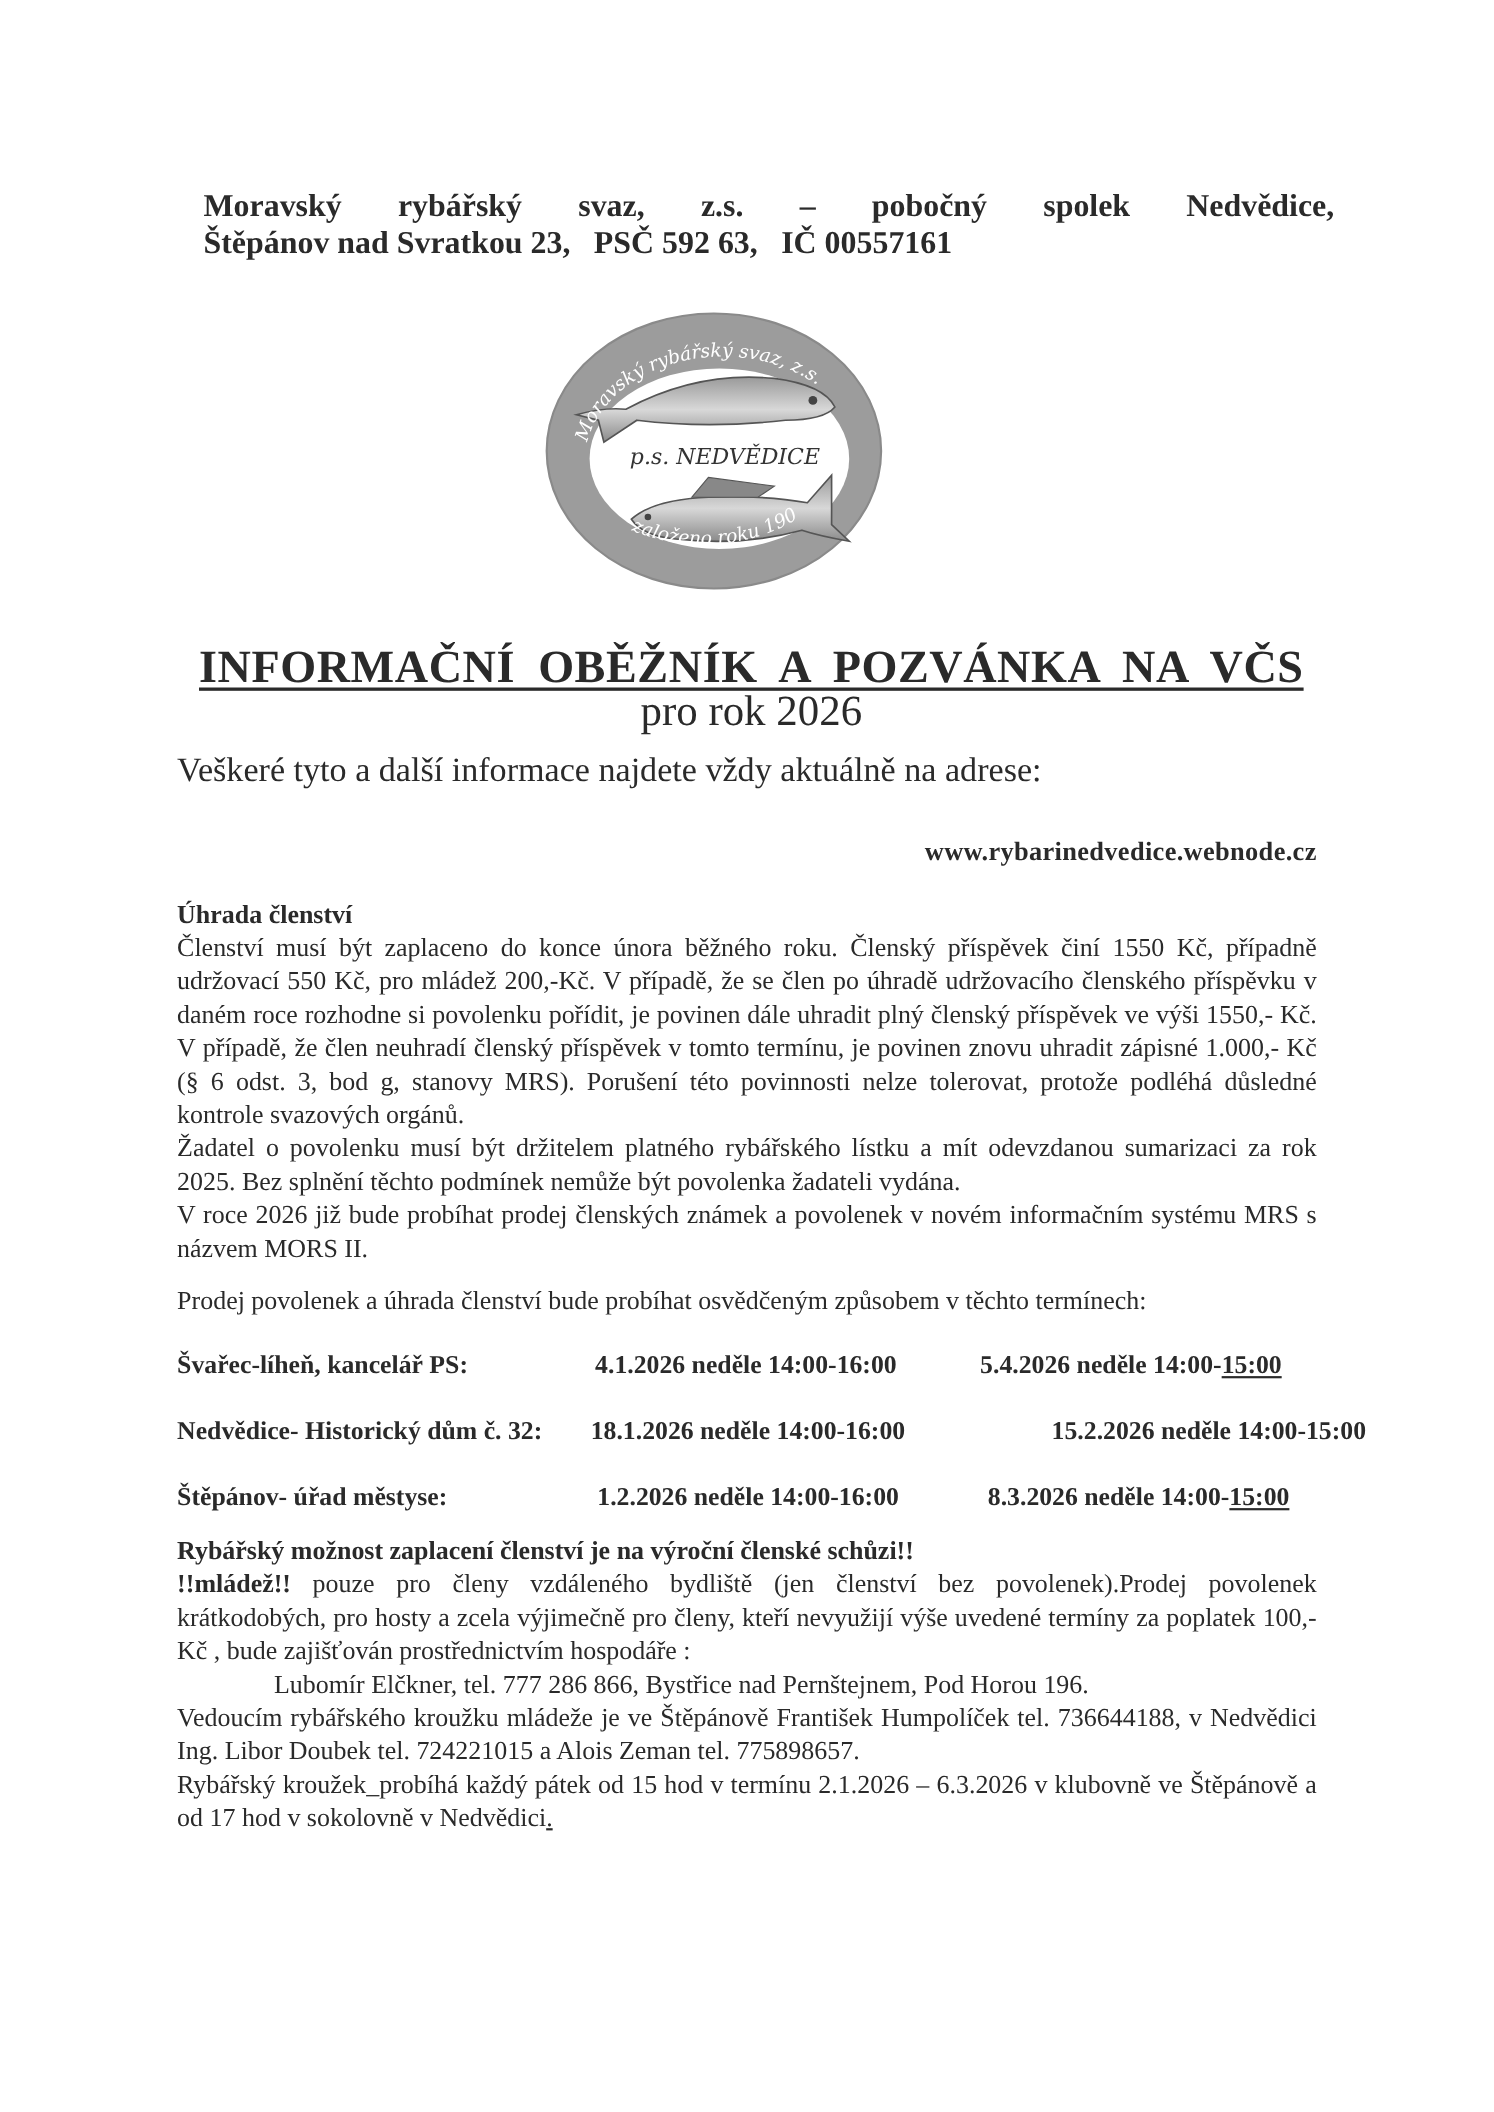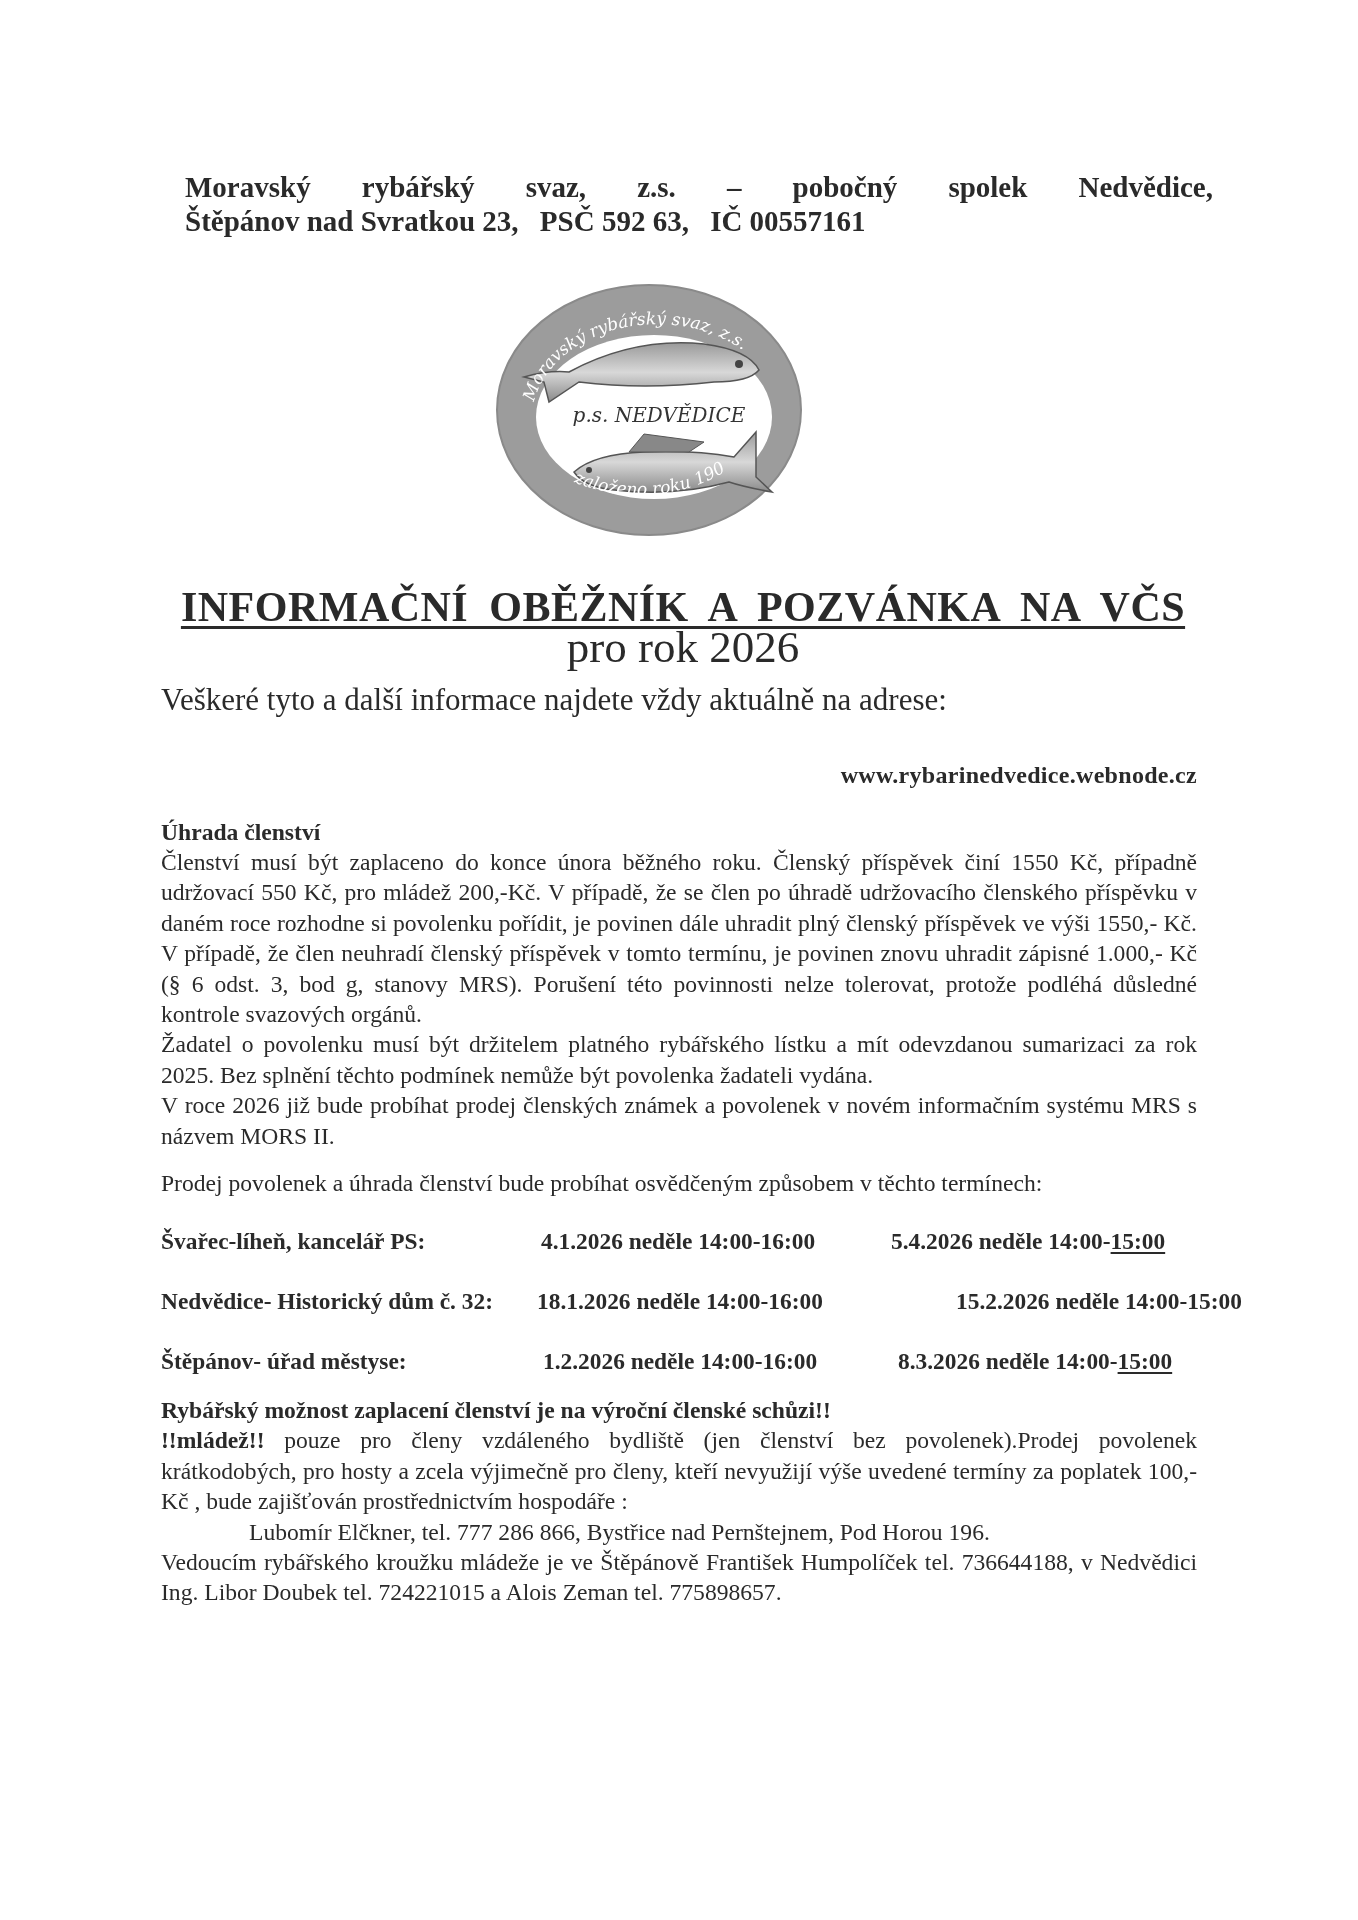--- a/index.html
+++ b/index.html
@@ -7,21 +7,21 @@
          font-family: "Liberation Serif", serif; }
   .abs { position: absolute; }
   .hdr { left: 169px; width: 1028px; font-weight: bold; font-size: 29px; line-height: 34px; margin-left: 16px; }
   .hdr1 { top: 170px; display: flex; justify-content: space-between; }
   .hdr2 { top: 204px; }
   .hdr2 span.gap { display: inline-block; width: 14px; }
   .logo { left: 494px; top: 282px; width: 310px; height: 256px; }
   .title { left: 169px; width: 1028px; top: 583px; text-align: center; font-size: 42px; line-height: 48px;
            font-weight: bold; letter-spacing: 0.5px; }
   .title span { text-decoration: underline; text-decoration-thickness: 3px; text-underline-offset: 5px; word-spacing: 10px; }
-  .subtitle { left: 169px; width: 1028px; top: 620px; text-align: center; font-size: 45px; line-height: 54px; }
+  .subtitle { left: 169px; width: 1028px; top: 620px; text-align: center; font-size: 39px; line-height: 54px; }
   .intro { left: 161px; top: 681px; font-size: 31px; line-height: 38px; }
   .url { left: 169px; width: 1028px; top: 762px; text-align: right; font-size: 24px; font-weight: bold; letter-spacing: 0.3px; }
   .body { left: 161px; width: 1036px; font-size: 23.6px; line-height: 30.4px; text-align: justify; }
   .body p { margin: 0; }
   .section-h { top: 817px; font-weight: bold; }
   .block1 { top: 847px; }
   .intro2 { top: 1168px; }
   .sched { left: 161px; width: 1050px; font-size: 23.4px; font-weight: bold; line-height: 30px; }
   .sched .place { position: absolute; left: 0; white-space: nowrap; }
   .sched .d1 { position: absolute; left: 380px; white-space: nowrap; }
@@ -114,13 +114,14 @@
   <span class="place">Štěpánov- úřad městyse:</span>
   <span class="d1">1.2.2026 neděle 14:00-16:00</span>
   <span class="d2"><span>8.3.2026 neděle 14:00-</span><span class="u">15:00</span></span>
 </div>
 
 <div class="abs body block2">
   <p class="b">Rybářský možnost zaplacení členství je na výroční členské schůzi!!</p>
   <p><span class="b">!!mládež!!</span><span> pouze pro členy vzdáleného bydliště (jen členství bez povolenek).Prodej povolenek krátkodobých, pro hosty a zcela výjimečně pro členy, kteří nevyužijí výše uvedené termíny za poplatek 100,- Kč , bude zajišťován prostřednictvím hospodáře :</span></p>
   <p class="indent">Lubomír Elčkner, tel. 777 286 866, Bystřice nad Pernštejnem, Pod Horou 196.</p>
   <p>Vedoucím rybářského kroužku mládeže je ve Štěpánově František Humpolíček tel. 736644188, v Nedvědici Ing. Libor Doubek tel. 724221015 a Alois Zeman tel. 775898657.</p>
+  <p><span>Rybářský kroužek_probíhá každý pátek od 15 hod v termínu 2.1.2026 – 6.3.2026 v klubovně ve Štěpánově a od 17 hod v sokolovně v Nedvědici</span><span class="tu">.</span></p>
 </div>
 
 </body></html>

